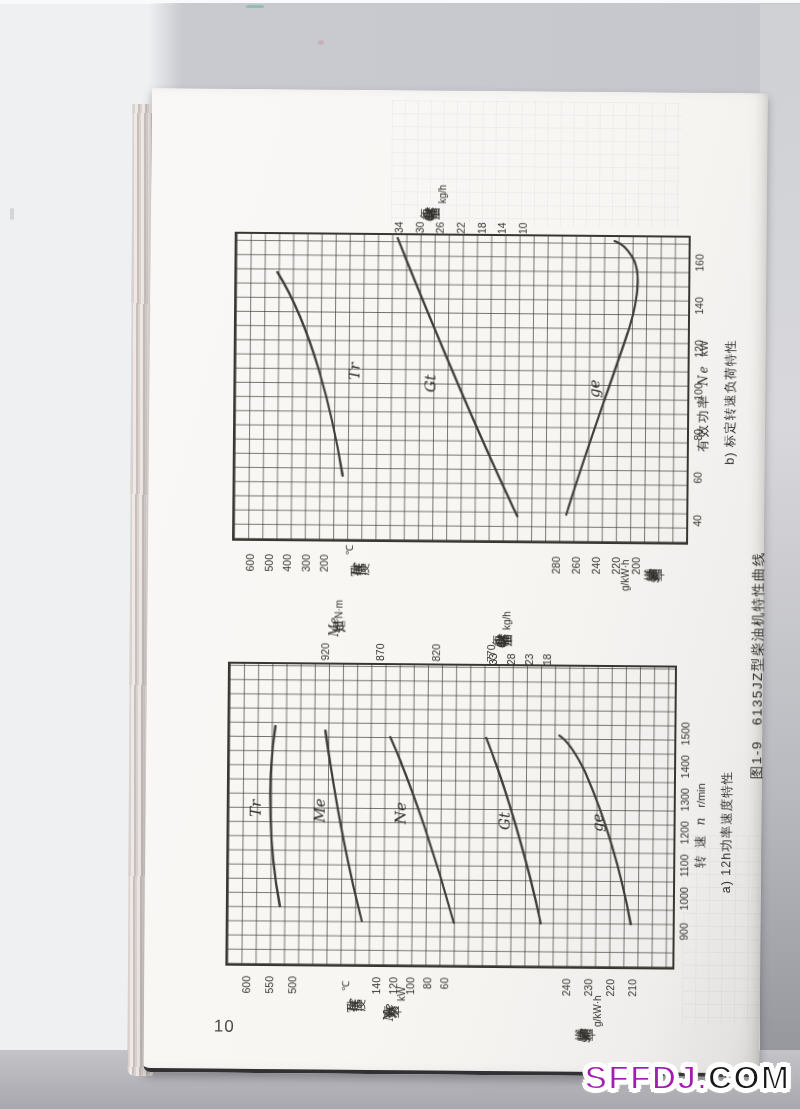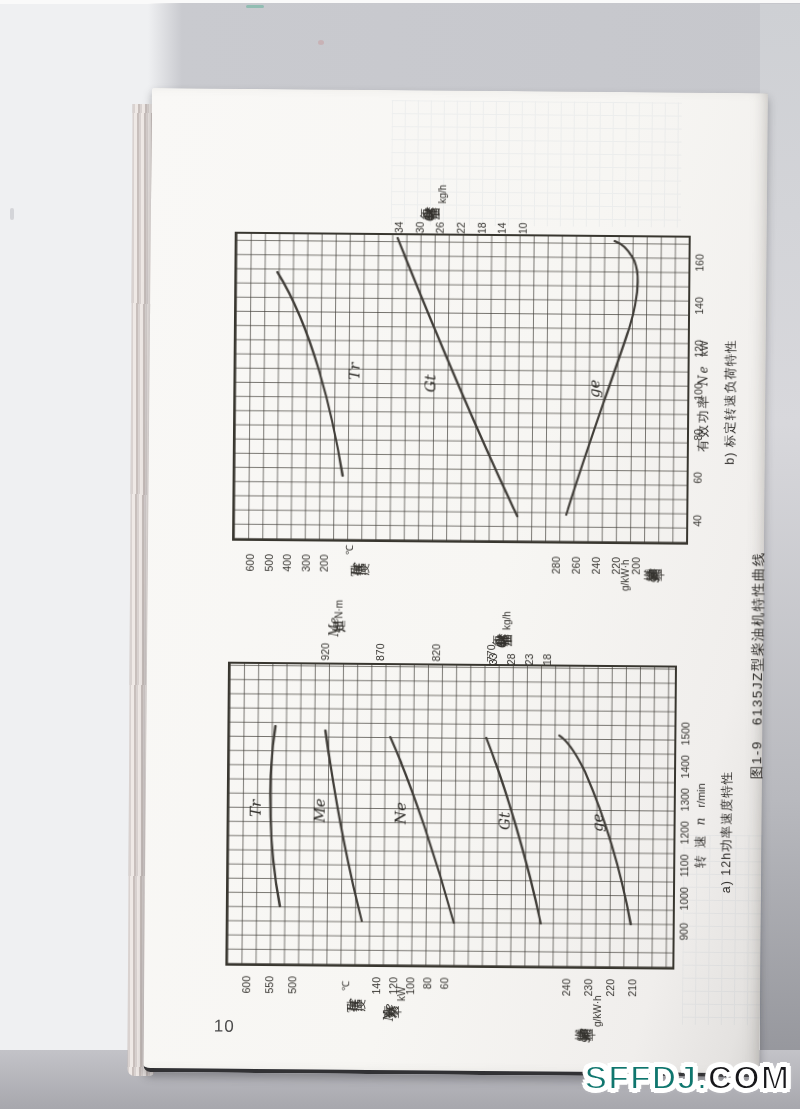--- a/index.html
+++ b/index.html
@@ -59,21 +59,21 @@
   .xtitle .unit{font-size:11px;letter-spacing:0;}
   .subcap{position:absolute;font-size:12.5px;color:#2f2d2a;text-align:center;
     letter-spacing:1px;white-space:nowrap;}
   #main-caption{position:absolute;left:185px;top:606px;width:360px;text-align:center;
     font-size:13.5px;letter-spacing:1.5px;color:#2b2926;white-space:nowrap;}
   
   #watermark{right:10px;top:1058px;z-index:9;font-size:34px;font-weight:bold;
     letter-spacing:1px;white-space:nowrap;-webkit-text-stroke:2px #fff;
     text-shadow:-3px -3px 0 #fff,3px -3px 0 #fff,-3px 3px 0 #fff,3px 3px 0 #fff,
       -4px 0 0 #fff,4px 0 0 #fff,0 -4px 0 #fff,0 4px 0 #fff,0 0 6px #fff;}
-  .wm-blue{color:#0f766e;}
+  .wm-blue{color:#a21caf;}
   .wm-dark{color:#17171a;}
 </style>
 </head>
 <body>
 
 <div class="abs" id="bg-top-sliver"></div>
 <div class="abs" id="bg-top-band"></div>
 <div class="abs" id="bg-right-strip"></div>
 <div class="abs" id="bg-bottom-strip"></div>
 <div class="abs" id="page-stack"></div>

